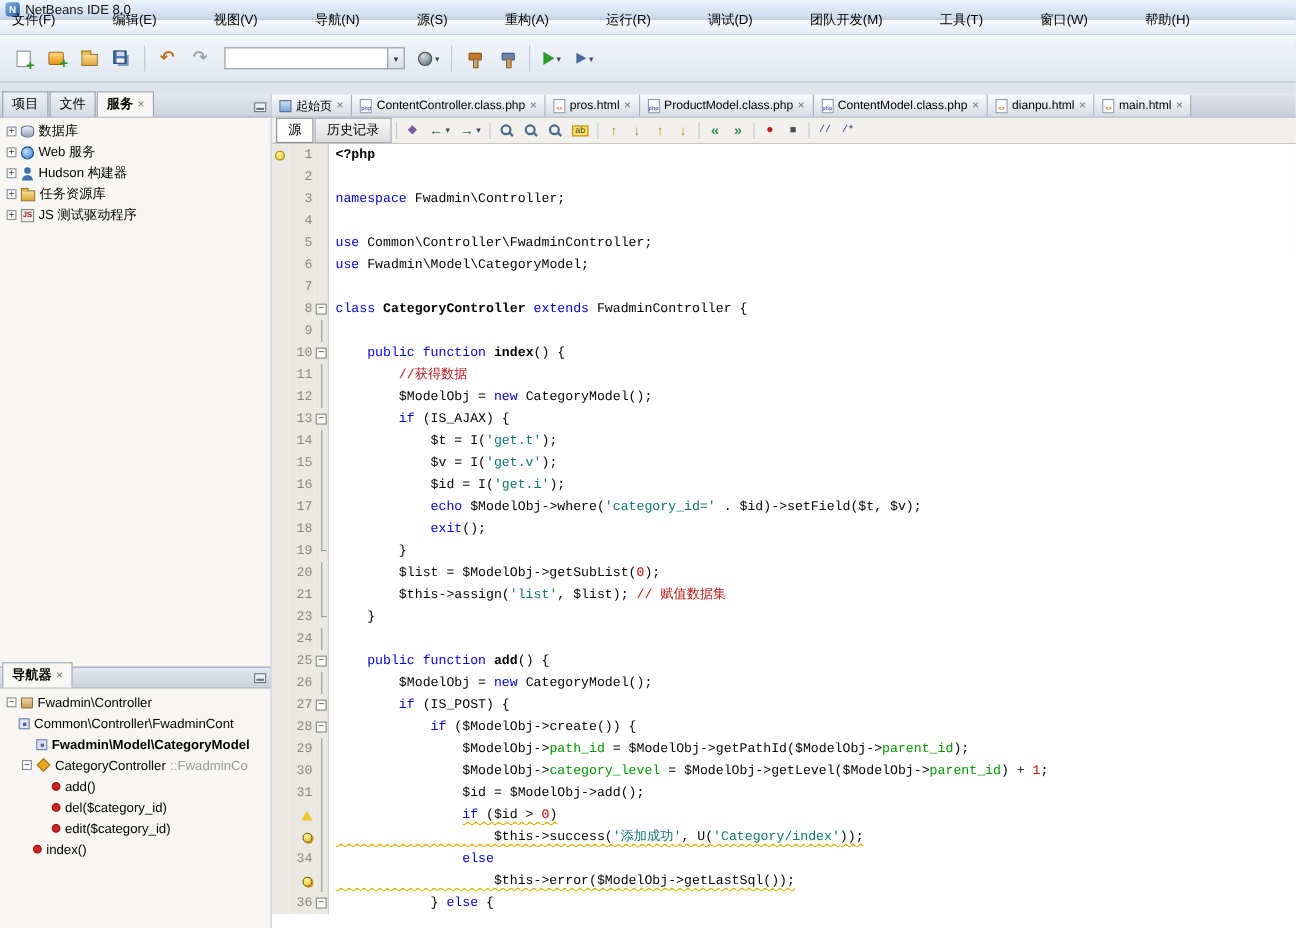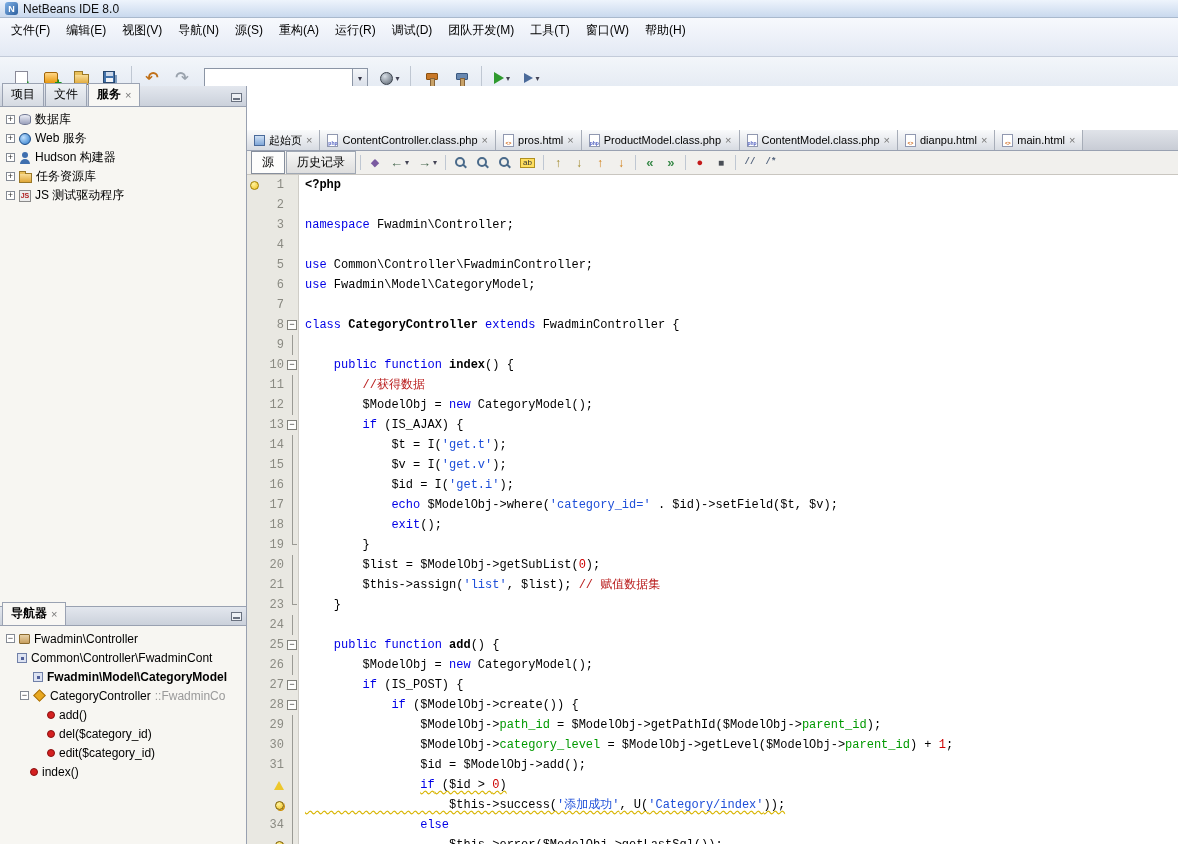--- a/index.html
+++ b/index.html
@@ -5,21 +5,21 @@
   * { margin:0; padding:0; box-sizing:border-box; }
   html,body { width:1178px; height:844px; overflow:hidden; }
   body { font-family:"Liberation Sans","DejaVu Sans",sans-serif; font-size:12px; color:#000; background:#dfe4ec; position:relative; }
 
   
   .titlebar { height:18px; background:linear-gradient(#eef4fc,#c9d9ee); border-bottom:1px solid #a9b9cd; display:flex; align-items:center; gap:5px; padding:0 5px; }
   .app-icon { width:13px; height:13px; border-radius:3px; background:linear-gradient(135deg,#7fb2e8,#2c5f9e); color:#fff; font-size:9px; font-weight:bold; display:inline-flex; align-items:center; justify-content:center; }
   .title-text { font-size:12px; color:#111; }
 
   
-  .menubar { height:39px; background:linear-gradient(#f7f9fd,#e3e9f4); border-bottom:1px solid #c3cbd9; display:flex; align-items:flex-start; padding:0 3px; }
+  .menubar { height:14px; background:linear-gradient(#f7f9fd,#e3e9f4); border-bottom:1px solid #c3cbd9; display:flex; align-items:flex-end; padding:0 3px;gap:36px; }
   .menu-item { padding:4px 8px; cursor:default; }
 
   
   .toolbar { height:43px; background:linear-gradient(#f3f6fa,#e0e7f1); border-bottom:1px solid #b6bfcb; display:flex; align-items:center; padding:0 7px; gap:2px; }
   .tbtn { display:inline-flex; align-items:center; justify-content:center; min-width:28px; height:30px; padding:0 3px; border:1px solid transparent; border-radius:2px; gap:2px; }
   .tsep { width:1px; height:24px; background:#bfc7d2; margin:0 4px; }
   .editor-toolbar .tsep { height:15px; margin:0 3px; }
   .dd { font-size:8px; color:#445; }
   .searchbox { display:inline-flex; align-items:center; margin:0 6px; }
   .searchbox input { width:148px; height:20px; border:1px solid #8b95a5; border-right:none; background:#fff; padding:0 4px; font-size:12px; }
@@ -79,21 +79,21 @@
   .task-repository-icon::before { content:""; position:absolute; left:-1px; top:-3px; width:5px; height:2px; background:#e9c05a; border:1px solid #9a7828; border-bottom:none; }
   .js-test-driver-icon { width:12px; height:12px; background:#ececec; border:1px solid #8a8a8a; font-size:7px; color:#b02020; font-weight:bold; }
   .namespace-icon { width:11px; height:10px; background:linear-gradient(#e8d2a8,#c8a060); border:1px solid #8a6a30; border-radius:1px; }
   .use-icon { width:10px; height:10px; background:#dde3f2; border:1px solid #7080a8; position:relative; }
   .use-icon::after { content:""; position:absolute; left:3px; top:3px; width:3px; height:3px; background:#50609a; }
   .class-icon { width:9px; height:9px; background:#e8a820; border:1px solid #a87010; transform:rotate(45deg); margin:0 2px; }
   .method-icon { width:8px; height:8px; border-radius:50%; background:#d42020; border:1px solid #8a1010; }
 
   
   .editor { flex:1; min-width:0; display:flex; flex-direction:column; background:#fff; }
-  .editor-tabs { height:21px; background:linear-gradient(#e0e3e9,#c8ccd5); border-bottom:1px solid #99a1b1; display:flex; align-items:stretch; overflow:hidden;margin-top:44px; }
+  .editor-tabs { height:21px; background:linear-gradient(#e0e3e9,#c8ccd5); border-bottom:1px solid #99a1b1; display:flex; align-items:stretch; overflow:hidden; }
   .etab { display:inline-flex; align-items:center; gap:4px; padding:0 7px; border-right:1px solid #a7adb8; background:linear-gradient(#fafbfc,#d7dbe2); font-size:11px; white-space:nowrap; flex:none; }
   .php-file-icon,.html-file-icon { width:11px; height:13px; background:#fff; border:1px solid #9098b0; font-size:5px; display:inline-flex; align-items:flex-end; justify-content:center; }
   .php-file-icon { color:#5060c0; font-weight:bold; }
   .html-file-icon { color:#d06818; font-weight:bold; }
   .start-page-icon { width:11px; height:11px; background:linear-gradient(#cfe0f4,#7fa6d8); border:1px solid #4a6a9a; }
 
   .editor-toolbar { height:24px; background:#f1f0ed; border-bottom:1px solid #c9c6c0; display:flex; align-items:center; padding:0 4px; gap:1px; }
   .view-btn { border:1px solid #a0a8b4; background:linear-gradient(#f6f6f5,#dedede); padding:2px 10px; font-size:12px; font-family:inherit; }
   .view-btn.active { background:#fdfdfc; border-color:#868e9c; }
   .editor-toolbar .tbtn { height:19px; min-width:20px; }
@@ -116,21 +116,21 @@
   .cell-glyph { width:15px; background:#e9e8e2; flex:none; display:flex; align-items:center; justify-content:center; }
   .cell-num { width:24px; background:#e9e8e2; flex:none; display:flex; align-items:center; justify-content:flex-end; padding-right:2px; color:#8a8a82; font-size:12px; }
   .cell-fold { width:13px; background:#e9e8e2; border-right:1px solid #cfcdc7; flex:none; position:relative; }
   .fold-line::before,.fold-end::before { content:""; position:absolute; left:6px; top:0; bottom:0; border-left:1px solid #9a9a94; }
   .fold-end::before { bottom:10px; }
   .fold-end::after { content:""; position:absolute; left:6px; top:9px; width:5px; border-top:1px solid #9a9a94; }
   .fold-box { position:absolute; left:1px; top:5px; width:10px; height:10px; border:1px solid #80807a; background:#fdfdfb; font-size:9px; line-height:8px; text-align:center; color:#333; }
   .cell-code { white-space:pre; padding-left:6px; }
   .tk-k { color:#0000e6; }
   .tk-p { color:#000000; }
-  .tk-s { color:#1d4ed8; }
+  .tk-s { color:#0f766e; }
   .tk-c { color:#b91c1c; }
   .tk-f { color:#009900; }
   .tk-num { color:#cd0000; }
   .tk-b { color:#000000; font-weight:bold; }
   .tk-php { color:#000000; font-weight:bold; }
   .wavy { text-decoration-line:underline; text-decoration-style:wavy; text-decoration-color:#d8b400; text-underline-offset:2px; }
   .hint-bulb-icon,.hint-badge-icon { width:9px; height:9px; border-radius:50%; background:radial-gradient(circle at 35% 30%,#fff4a0,#f0c020); border:1px solid #a08000; }
   .hint-badge-icon { border-color:#7a5c00; box-shadow:1px 1px 0 #d09000; }
   .warning-icon { width:0; height:0; border-left:5px solid transparent; border-right:5px solid transparent; border-bottom:9px solid #edc72c; }
 </style>

